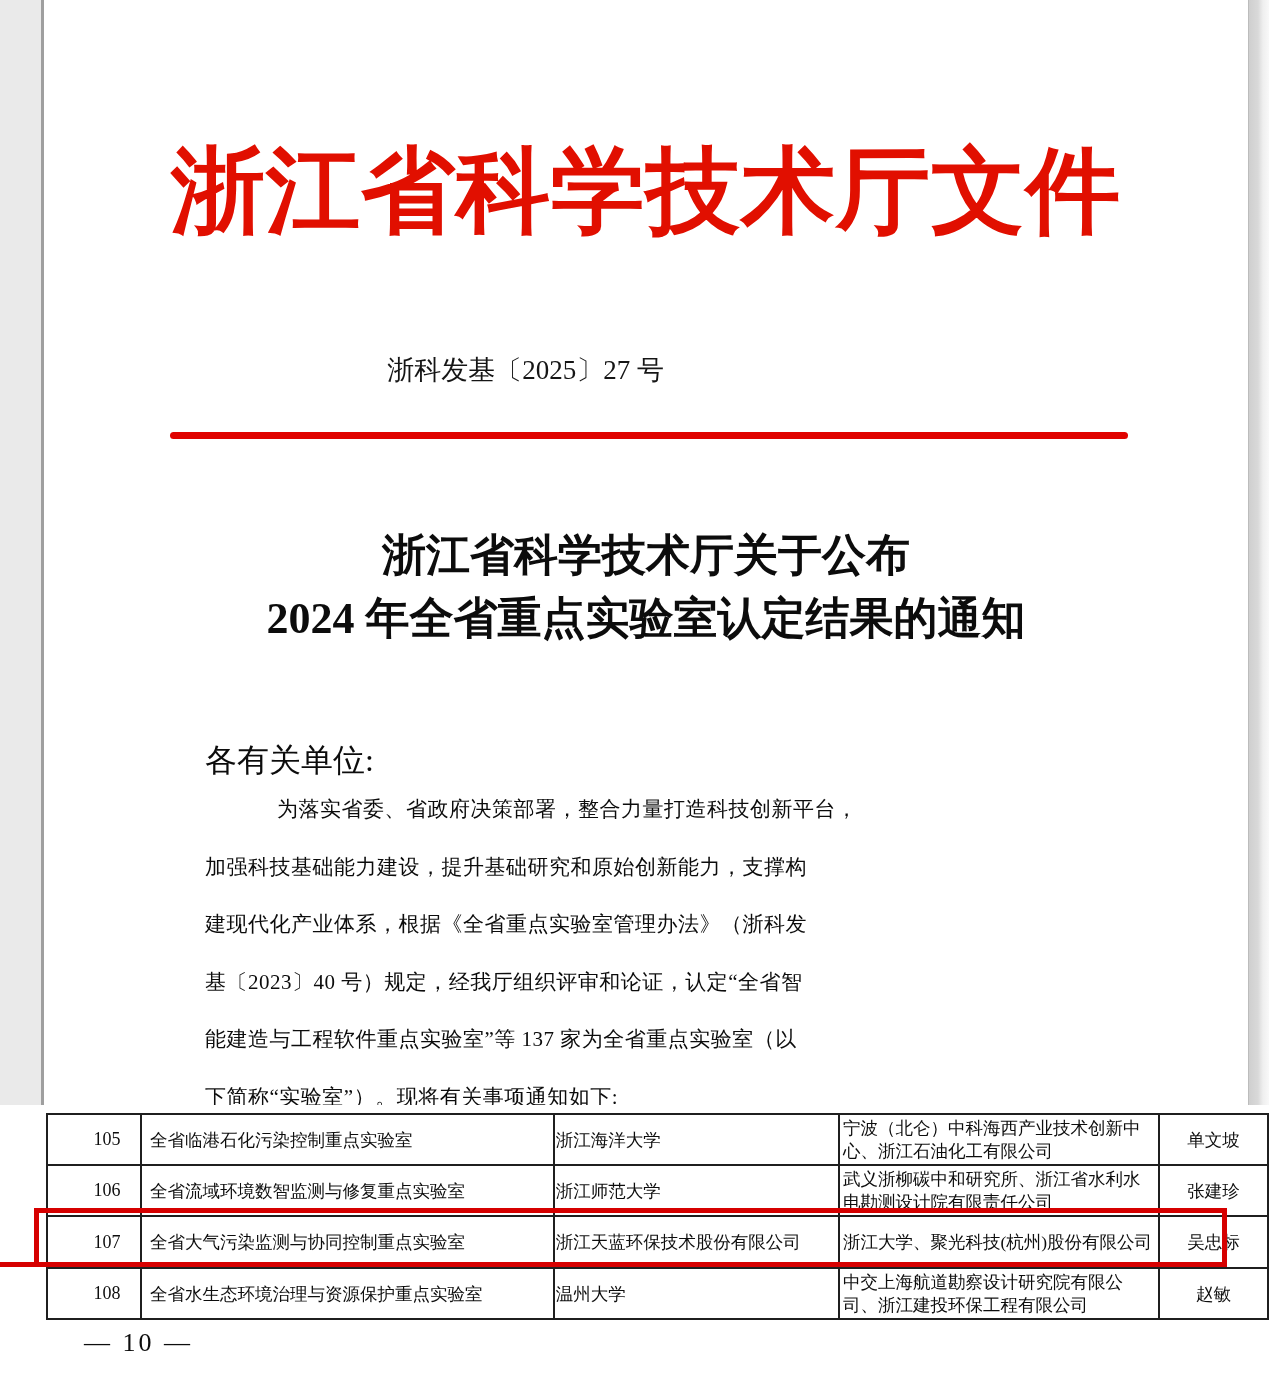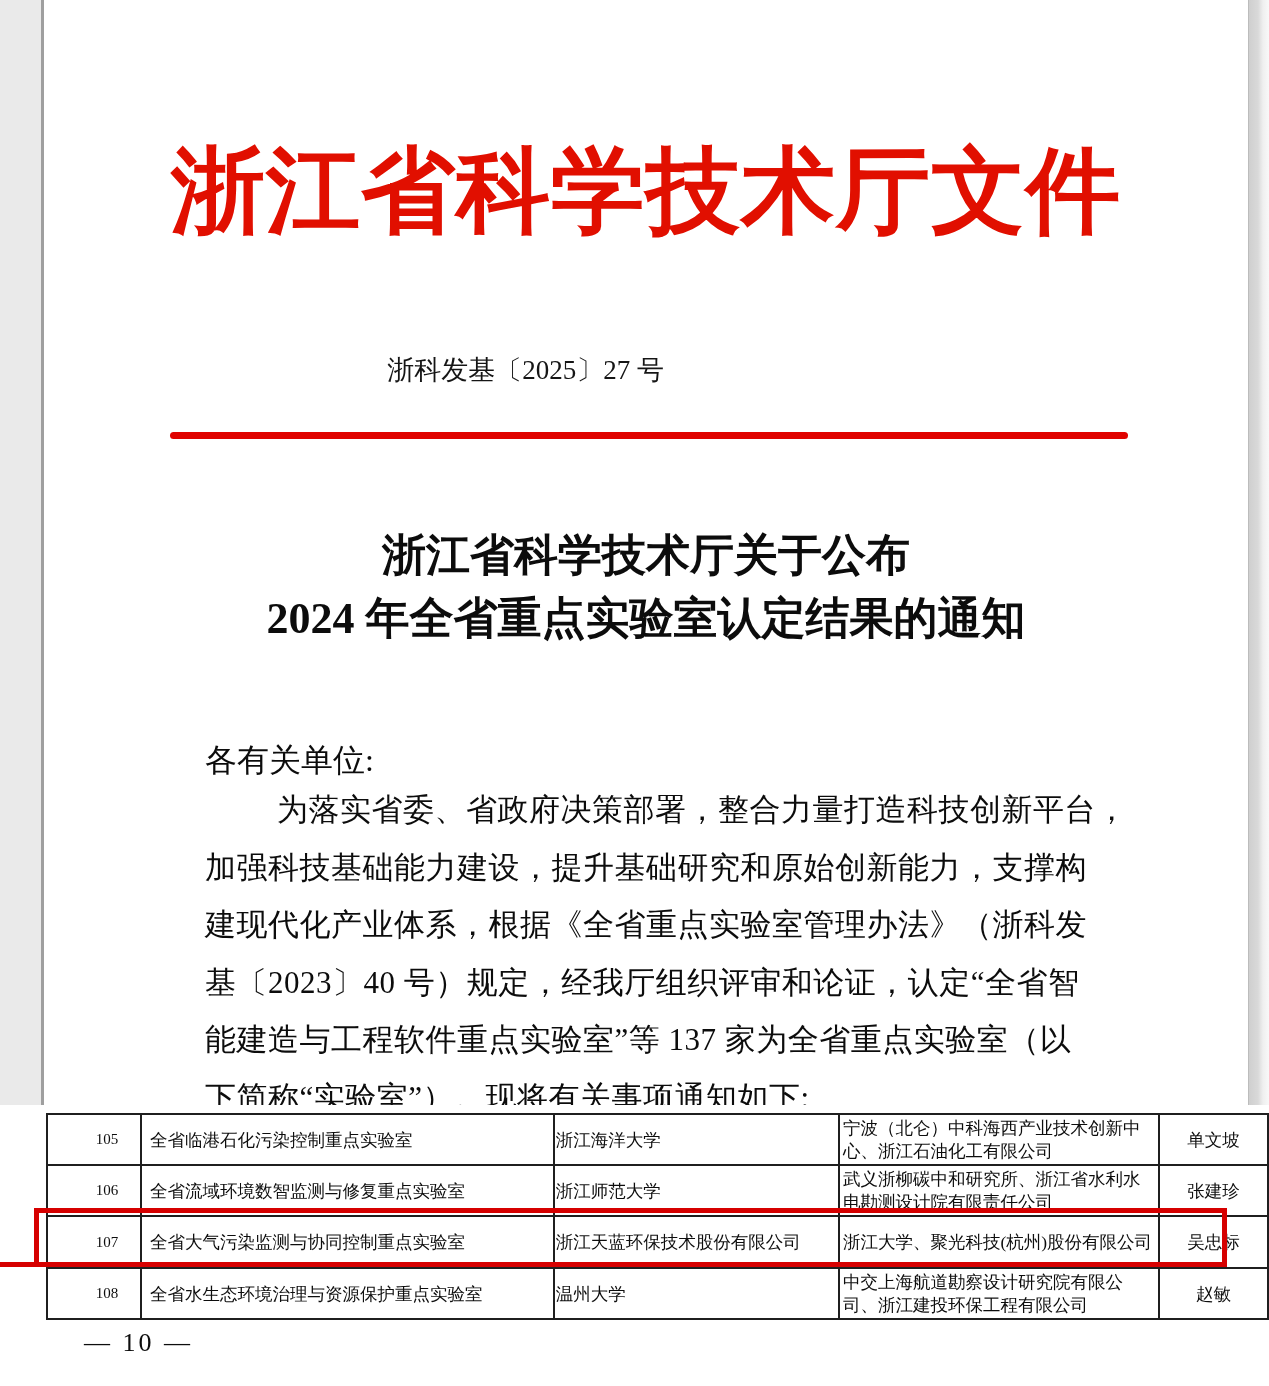--- a/index.html
+++ b/index.html
@@ -33,35 +33,35 @@
   }
   .subject{position:absolute;left:44px;width:1204px;text-align:center;
     font-size:44px;font-weight:bold;color:#0c0c0c;white-space:nowrap;line-height:60px;}
   .subject.l1{top:526px;}
   .subject.l2{top:589px;}
   .salutation{
     position:absolute;left:205px;top:738px;font-size:32px;line-height:44px;color:#0c0c0c;
   }
   .body-par{position:absolute;left:205px;top:781px;width:930px;}
   .body-line{
-    font-size:31px;line-height:57.6px;white-space:nowrap;color:#0c0c0c;
+    font-size:21px;line-height:57.6px;white-space:nowrap;color:#0c0c0c;
     letter-spacing:0.5px;
   }
   .body-line.indent{padding-left:72px;}
   
   .table-wrap{position:absolute;left:0;top:1105px;width:1269px;height:281px;background:#fff;}
   table.results{
     position:absolute;left:46px;top:8px;border-collapse:collapse;table-layout:fixed;
     font-size:17.5px;color:#0d0d0d;
   }
   table.results td{
     border:2px solid #1f1f1f;vertical-align:middle;overflow:hidden;
     font-family:"Liberation Serif","DejaVu Serif",serif;
   }
-  td.c-no{width:64px;text-align:center;font-size:15px;padding-left:27px;}
+  td.c-no{width:64px;text-align:center;font-size:18px;padding-left:27px;}
   td.c-lab{width:402px;text-align:left;padding-left:8px;white-space:nowrap;}
   td.c-org{width:282px;text-align:left;}
   td.c-partners{width:313px;text-align:left;padding:2px 3px;line-height:22.5px;}
   td.c-dir{width:105px;text-align:center;}
   tr.r1{height:49px;} tr.r2{height:49px;} tr.r3{height:52px;} tr.r4{height:46px;}
   .highlight-box{
     position:absolute;left:34px;top:1208px;width:1193px;height:59px;
     border:5px solid #d60000;box-sizing:border-box;pointer-events:none;
   }
   .highlight-ext{

